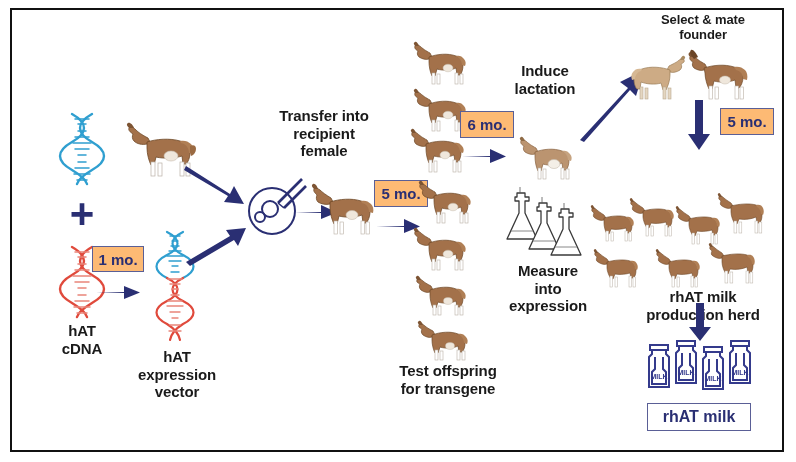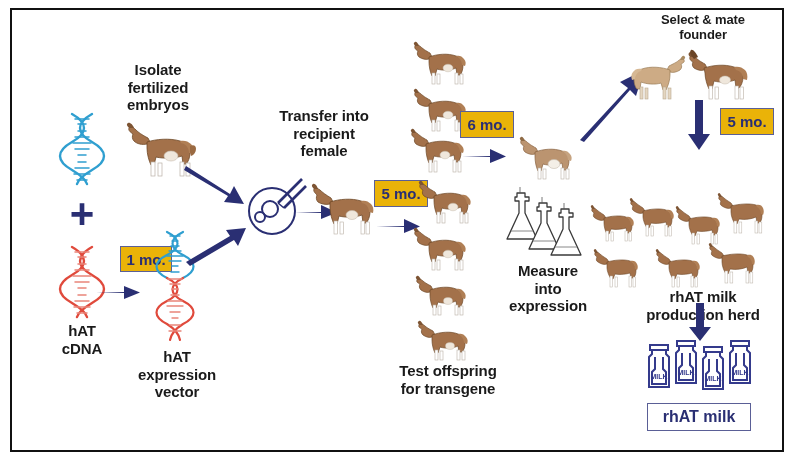--- a/index.html
+++ b/index.html
@@ -31,21 +31,21 @@
     color: #1a1a1a;
     font-weight: bold;
     text-align: center;
     line-height: 1.18;
     letter-spacing: -0.1px;
     white-space: pre-line;
   }
   .timebox {
     position: absolute;
     border: 1.5px solid #5a5f96;
-    background: #eab308;
+    background: #fdba74;
     color: #2a2f73;
     font-weight: bold;
     display: flex;
     align-items: center;
     justify-content: center;
     box-sizing: border-box;
   }
   .milkbox {
     position: absolute;
     border: 1.5px solid #5a5f96;
@@ -117,21 +117,21 @@
         <line x1="13" y1="56" x2="27" y2="56"></line>
         <line x1="12" y1="62" x2="28" y2="62"></line>
         <line x1="15" y1="68" x2="25" y2="68"></line>
       </g>
     </svg>
   </div>
 
   <div class="lbl" style="left:40px; top:322px; width:84px; font-size:15px;">hAT
 cDNA</div>
 
-  <div class="timebox" style="left:92px; top:246px; width:52px; height:26px; font-size:15px;margin-left:28px;">1 mo.</div>
+  <div class="timebox" style="left:92px; top:246px; width:52px; height:26px; font-size:15px;">1 mo.</div>
 
   <div class="arrow" style="left:96px; top:280px;">
     <svg width="46" height="20" viewBox="0 0 46 20">
       <path d="M0,12 L28,12 L28,6 L44,12.5 L28,19 L28,13 Z" fill="#2a2f73"></path>
     </svg>
   </div>
 
   <div class="helix" style="left:155px; top:230px;">
     <svg width="40" height="112" viewBox="0 0 40 112">
       <g stroke-width="2.2" fill="none" stroke-linecap="round">
@@ -162,23 +162,20 @@
         <line x1="15" y1="95" x2="25" y2="95"></line>
         <line x1="14" y1="101" x2="26" y2="101"></line>
       </g>
     </svg>
   </div>
 
   <div class="lbl" style="left:127px; top:348px; width:100px; font-size:15px;">hAT
 expression
 vector</div>
 
-  <div class="lbl" style="left:108px; top:61px; width:100px; font-size:15px;">Isolate
-fertilized
-embryos</div>
 
   <div class="goat" style="left:126px; top:118px;">
     <svg width="72" height="62" viewBox="0 0 72 62">
       <g>
         <path d="M22,20 C16,17 12,14 10,12 C7,9 5,8 3,10 C2,12 4,14 7,16 C6,18 6,21 8,23 C11,26 16,27 21,26 L24,24 Z" fill="#a3714a" stroke="#6d4726" stroke-width="0.8"></path>
         <path d="M3,10 C1,8 0,6 2,5 C4,4 7,7 8,10 Z" fill="#7d5433"></path>
         <path d="M21,24 C30,21 44,20 54,23 C60,25 64,29 64,34 C64,40 62,44 60,46 L57,46 L56,38 C50,40 38,41 30,39 L28,47 L25,47 C23,43 21,36 21,30 Z" fill="#a3714a" stroke="#6d4726" stroke-width="0.8"></path>
         <path d="M54,23 C58,22 62,23 65,26 C67,28 68,32 67,36 L63,35 C63,30 60,26 55,25 Z" fill="#b07f55"></path>
         <path d="M64,28 C68,26 70,28 70,31 C70,34 68,37 65,38 L64,34 Z" fill="#9a6a42"></path>
         <rect x="25" y="44" width="4" height="14" fill="#ffffff" stroke="#b9b0a5" stroke-width="0.7"></rect>
@@ -348,20 +345,22 @@
 for transgene</div>
 
   <div class="timebox" style="left:460px; top:111px; width:54px; height:27px; font-size:15px;">6 mo.</div>
 
   <div class="arrow" style="left:462px; top:144px;">
     <svg width="46" height="20" viewBox="0 0 46 20">
       <path d="M0,12 L28,12 L28,5 L44,12.5 L28,19 L28,13 Z" fill="#2a2f73"></path>
     </svg>
   </div>
 
+  <div class="lbl" style="left:497px; top:62px; width:96px; font-size:15px;">Induce
+lactation</div>
 
   <div class="goat" style="left:519px; top:133px;">
     <svg width="56" height="48" viewBox="0 0 56 48">
       <path d="M17,15 C13,13 9,10 8,9 C6,7 3,6 2,8 C1,10 3,12 5,13 C4,15 4,17 6,19 C9,21 13,22 16,21 L19,19 Z" fill="#bb9470" stroke="#86603d" stroke-width="0.7"></path>
       <path d="M2,8 C1,6 0,5 2,4 C3,3 5,5 6,8 Z" fill="#8f6b46"></path>
       <path d="M16,19 C24,16 35,15 43,18 C48,20 50,23 50,27 C50,31 49,35 47,37 L44,37 L43,30 C39,32 30,33 24,31 L22,38 L19,38 C17,34 16,28 16,24 Z" fill="#bb9470" stroke="#86603d" stroke-width="0.7"></path>
       <path d="M43,18 C46,17 49,18 51,21 C53,23 53,26 52,28 L49,27 C49,24 47,20 44,19 Z" fill="#c6a380"></path>
       <rect x="19" y="35" width="3" height="11" fill="#ffffff" stroke="#b9b0a5" stroke-width="0.6"></rect>
       <rect x="24" y="36" width="3" height="10" fill="#ffffff" stroke="#b9b0a5" stroke-width="0.6"></rect>
       <rect x="42" y="35" width="3" height="11" fill="#ffffff" stroke="#b9b0a5" stroke-width="0.6"></rect>

